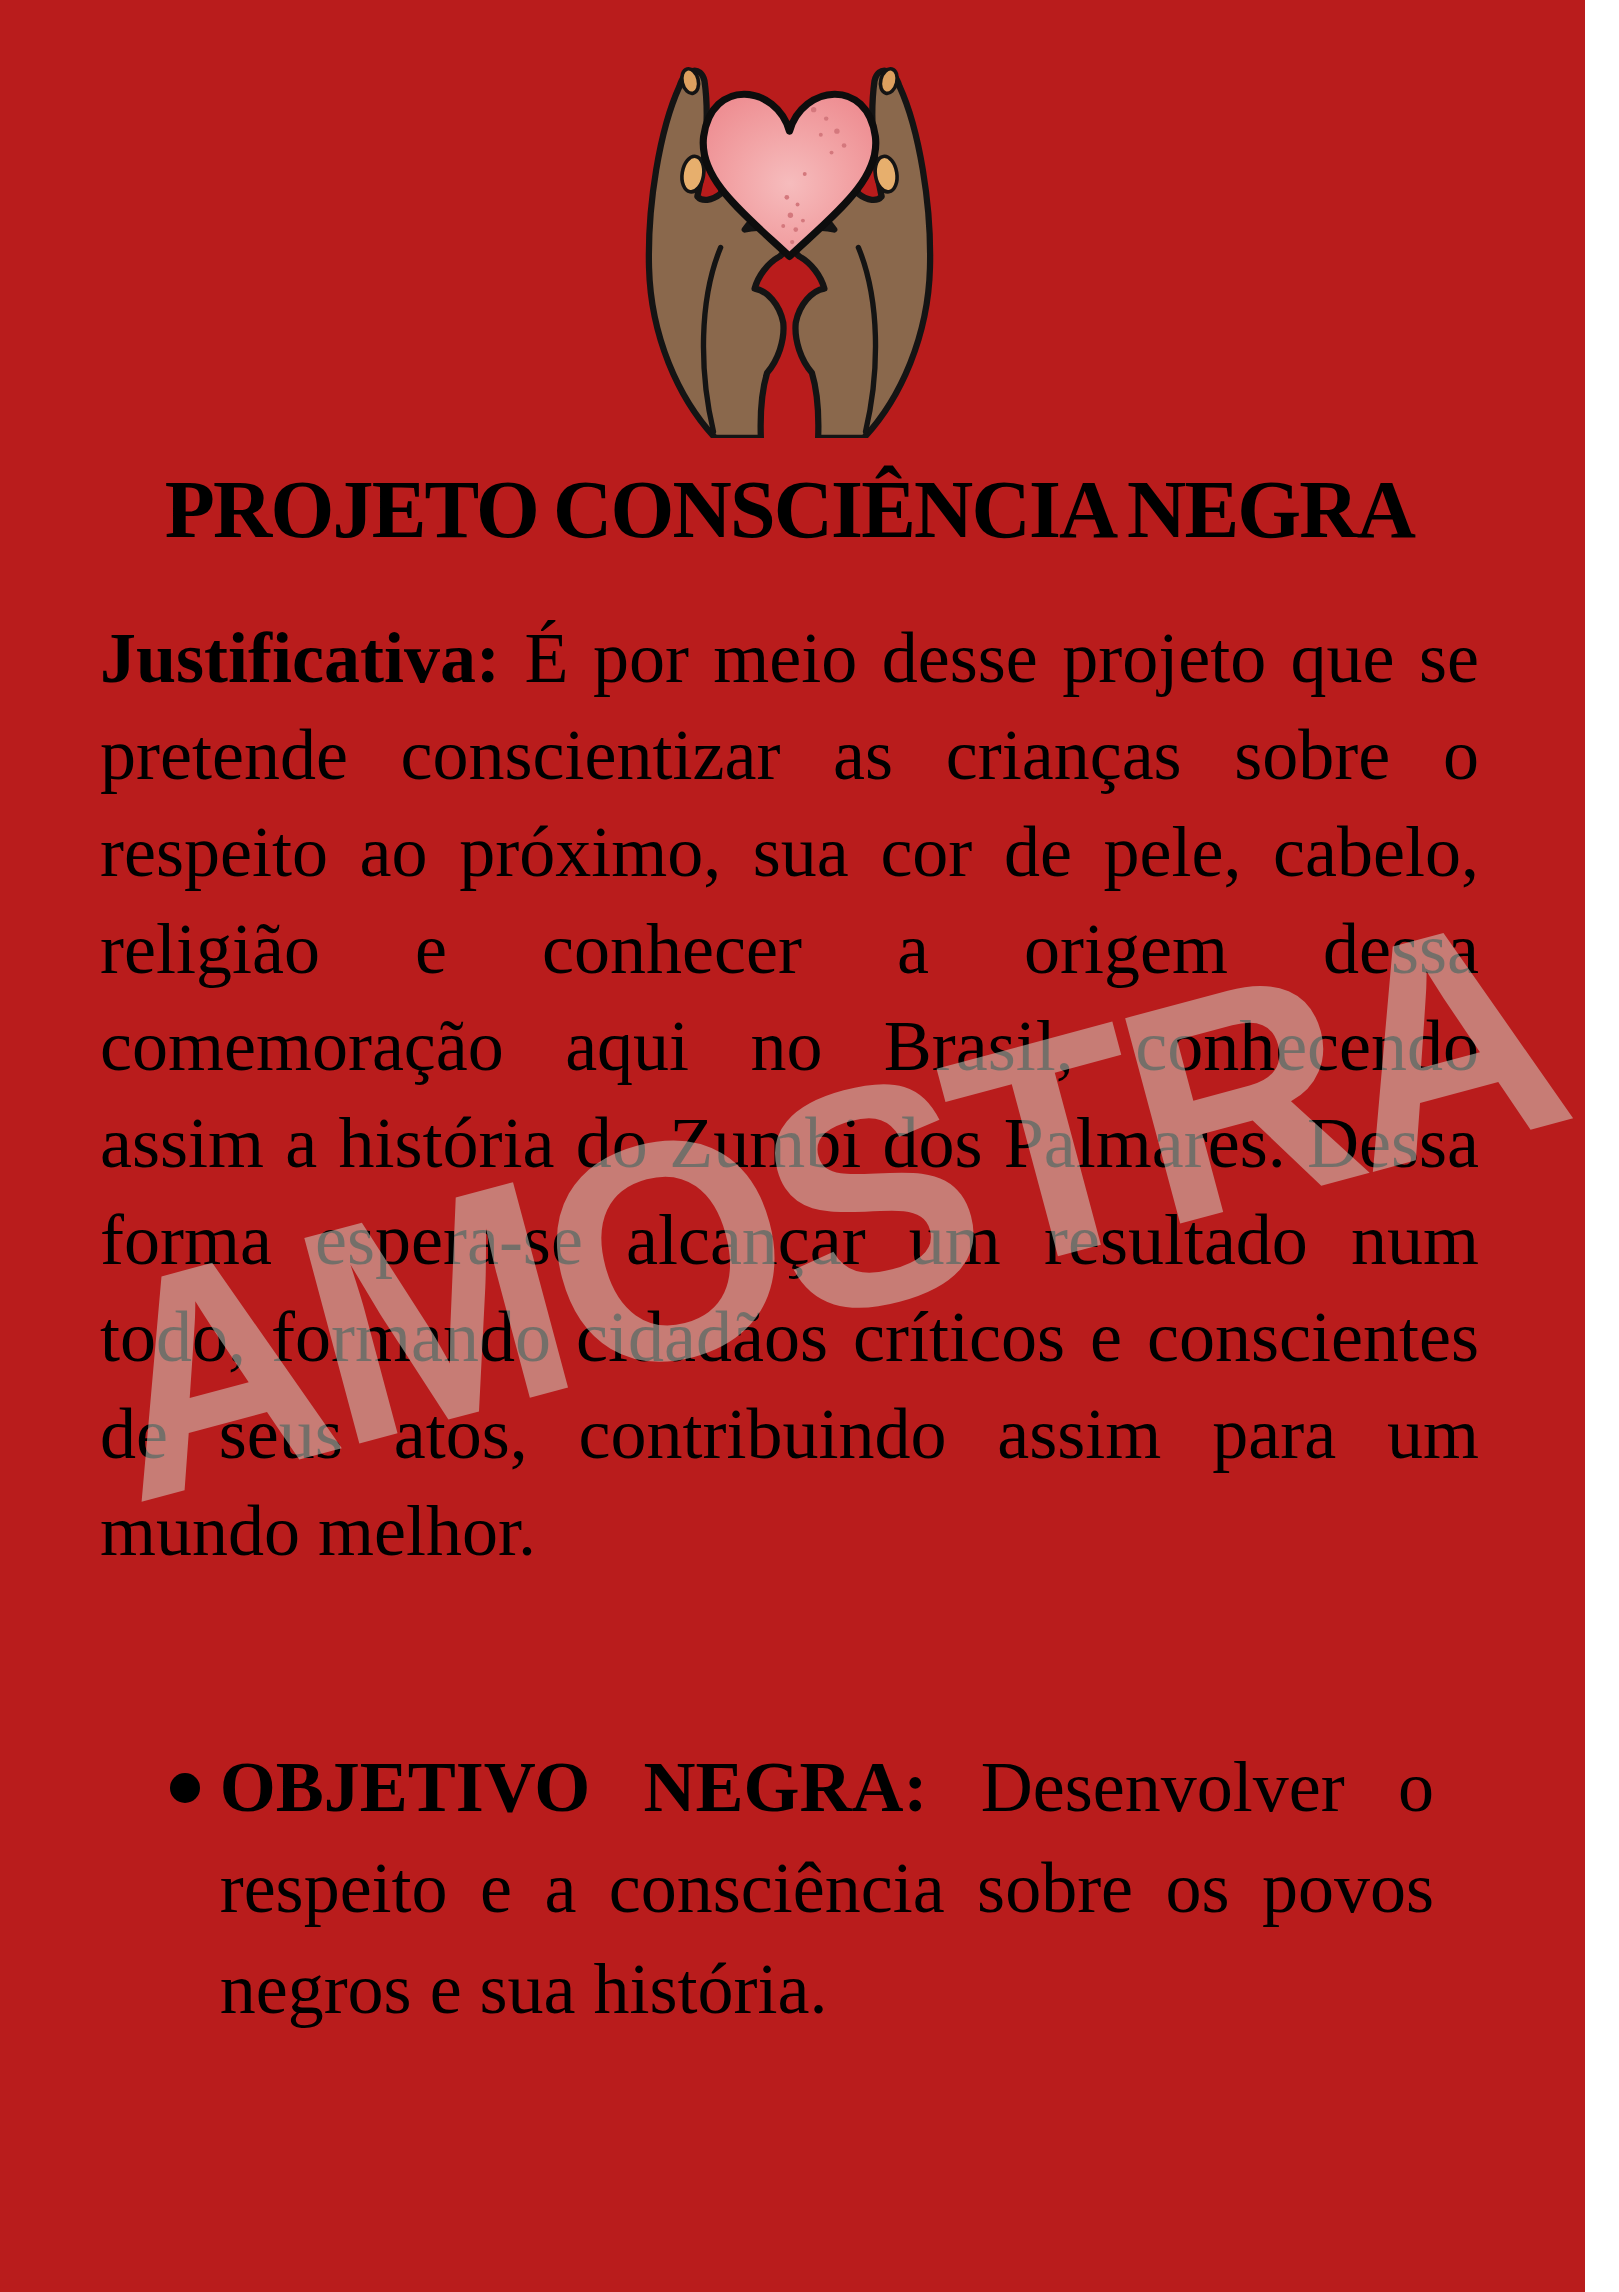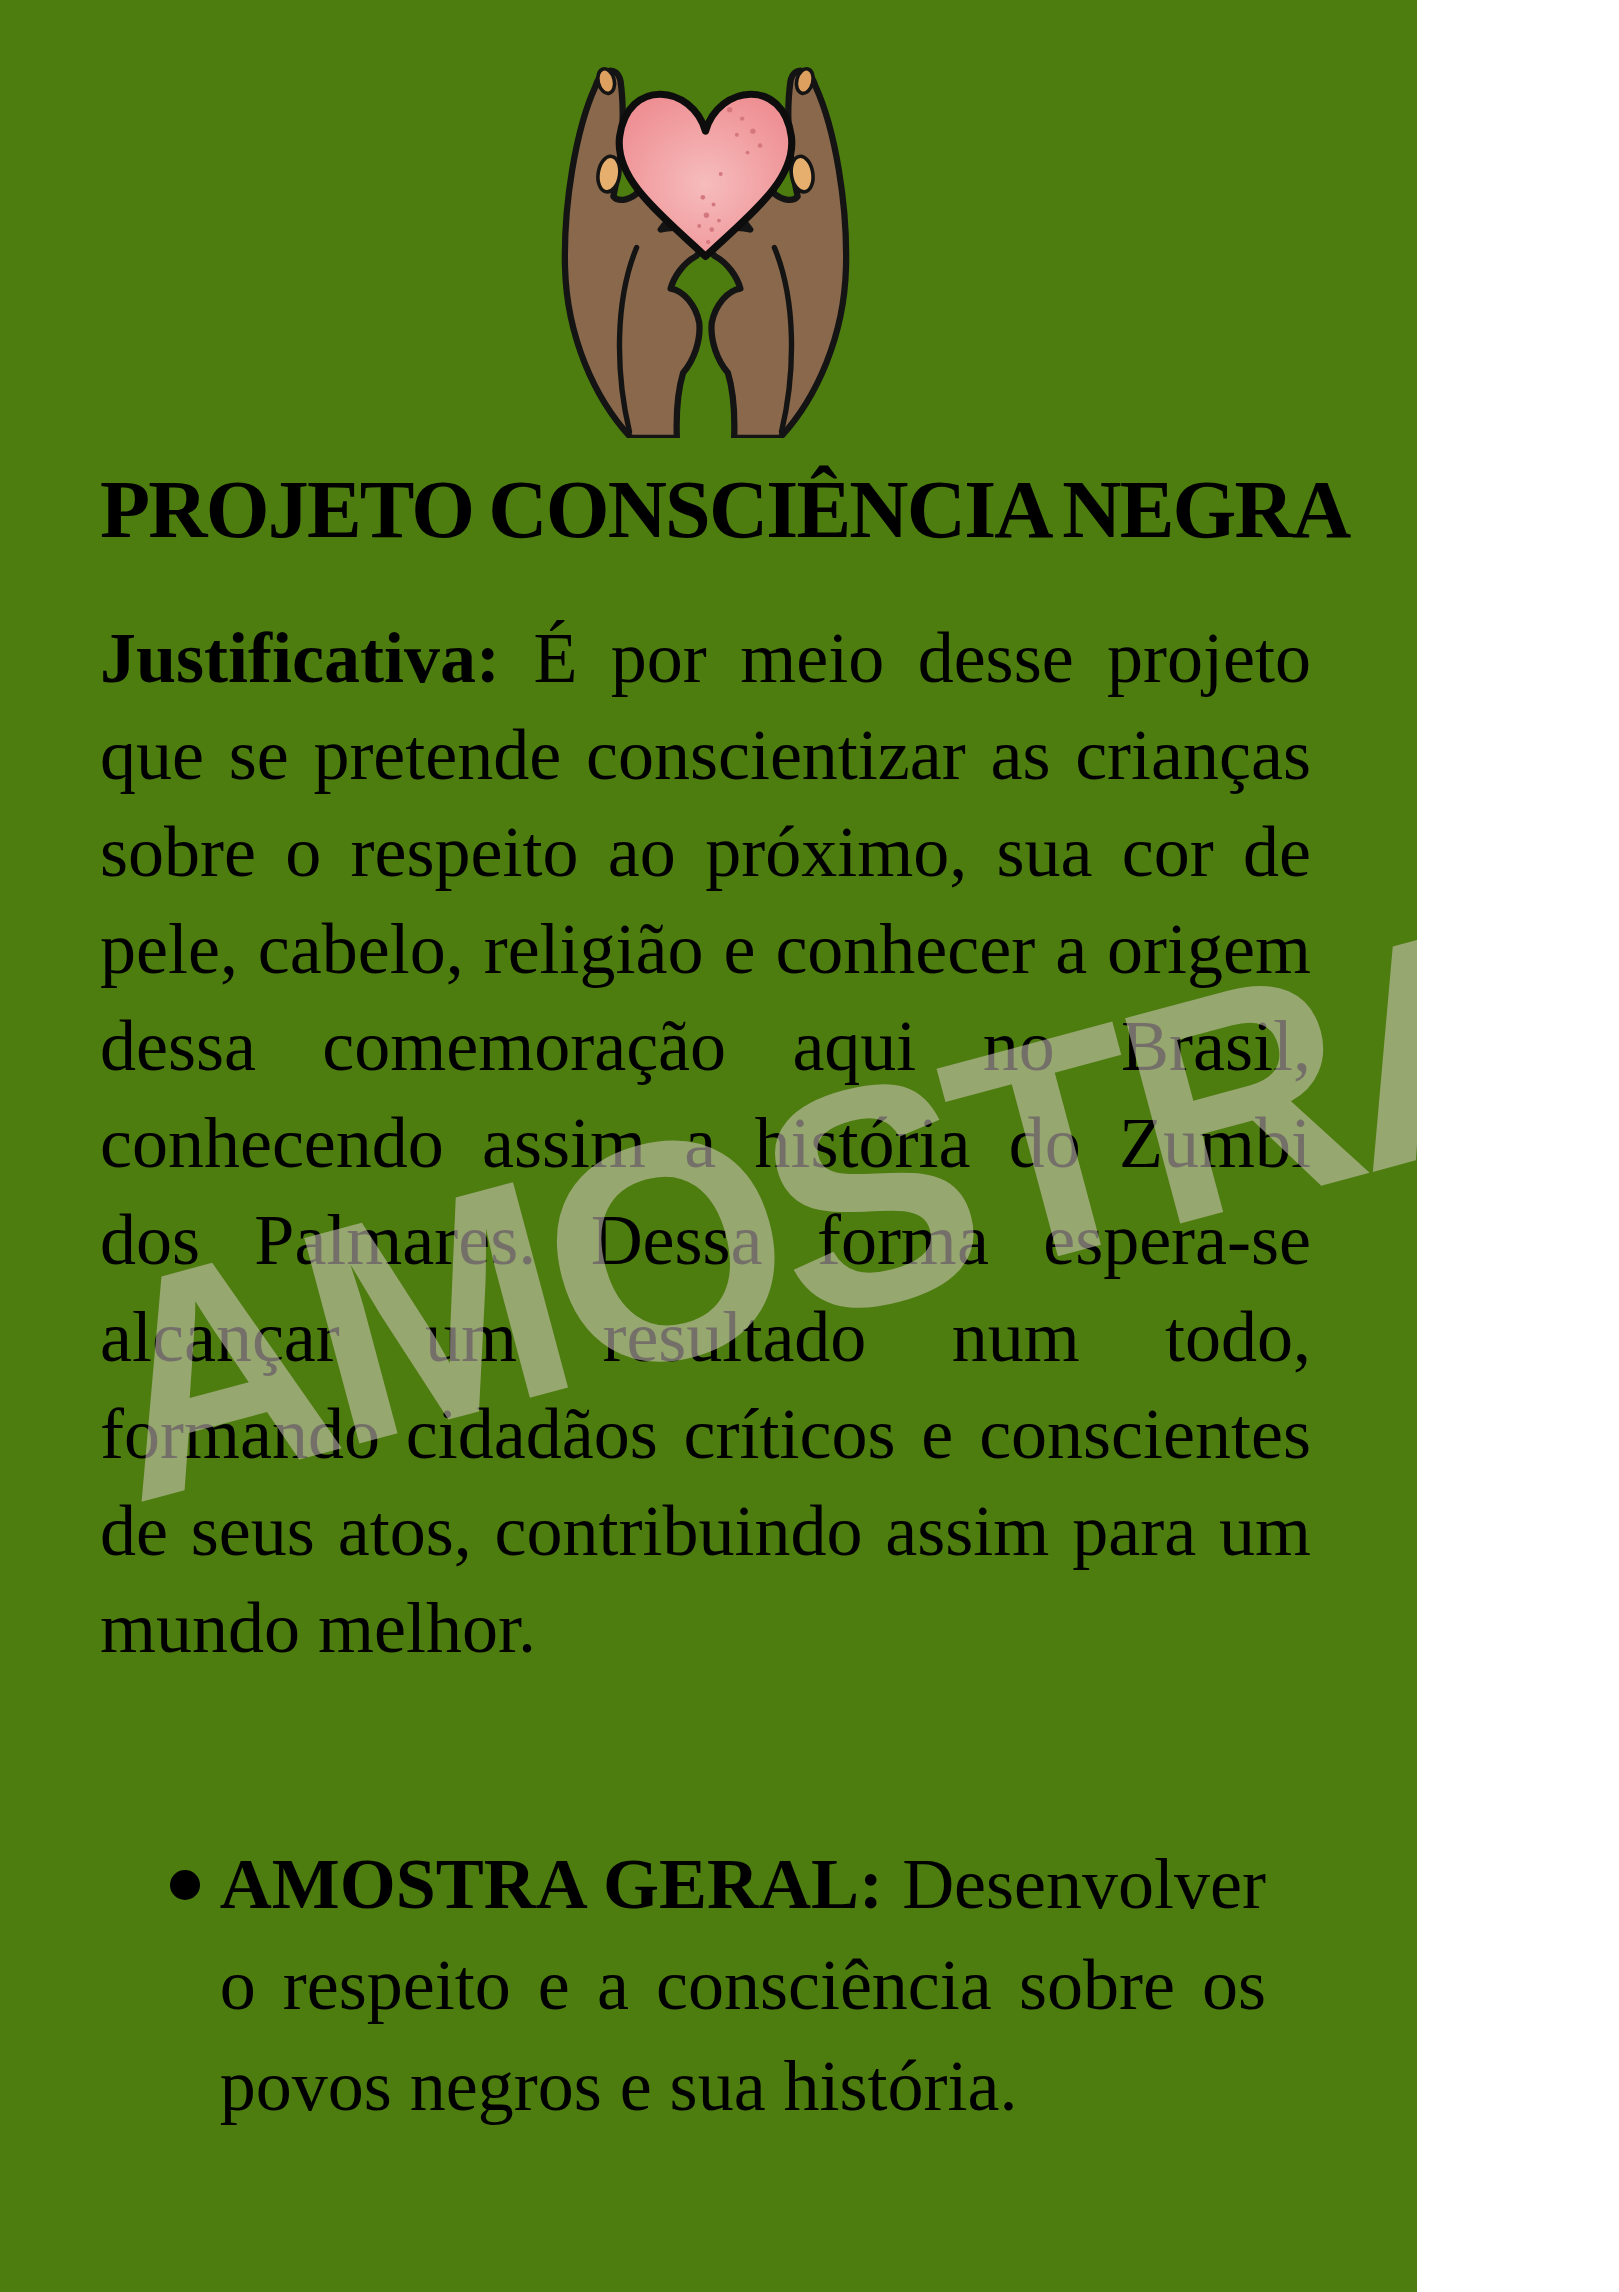--- a/index.html
+++ b/index.html
@@ -1,20 +1,20 @@
 <!DOCTYPE html>
 <html lang="pt" style="font-size:14.3px"><head>
 <meta charset="utf-8">
 <style>
   html,body{margin:0;padding:0;background:#ffffff;}
   .page{
     position:relative;
-    width:1417px;
+    width:1585px;
     height:2293px;
-    background:#4d7c0f;
+    background:#b91c1c;
     overflow:hidden;
     font-family:"Liberation Serif", serif;
     color:#000000;
   }
   .content{
     position:relative;
     padding:22.4px 106px 0 100px;
   }
   .illustration{
     display:flex;
@@ -136,20 +136,20 @@
       </svg>
     </div>
 
     <h1 class="doc-title">PROJETO CONSCIÊNCIA NEGRA</h1>
 
 
     <p class="para para-justificativa"><strong>Justificativa:</strong> <span>É por meio desse projeto que se pretende conscientizar as crianças sobre o respeito ao próximo, sua cor de pele, cabelo, religião e conhecer a origem dessa comemoração aqui no Brasil, conhecendo assim a história do Zumbi dos Palmares. Dessa forma espera-se alcançar um resultado num todo, formando cidadãos críticos e conscientes de seus atos, contribuindo assim para um mundo melhor.</span></p>
 
     <div class="bullet-row">
       <span class="bullet-dot"></span>
-      <p class="bullet-text"><strong>AMOSTRA GERAL:</strong> <span>Desenvolver o respeito e a consciência sobre os povos negros e sua história.</span></p>
+      <p class="bullet-text"><strong>OBJETIVO NEGRA:</strong> <span>Desenvolver o respeito e a consciência sobre os povos negros e sua história.</span></p>
     </div>
 
   </div>
 
   <div class="watermark">AMOSTRA</div>
 </div>
 
 
 </body></html>

